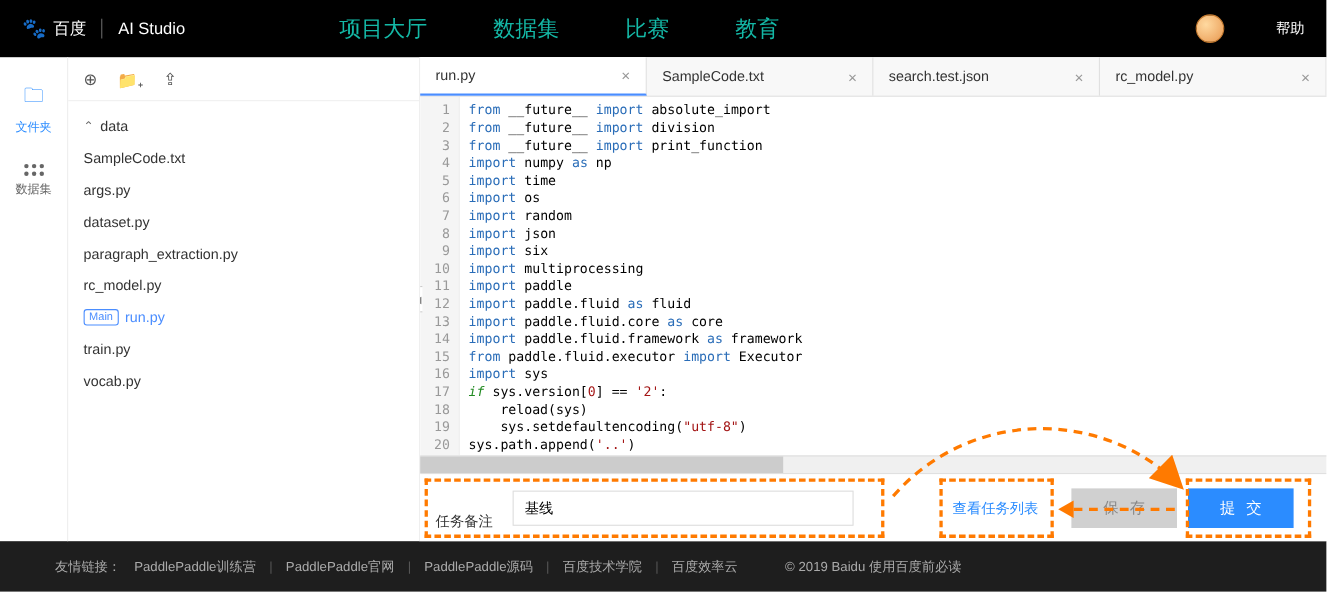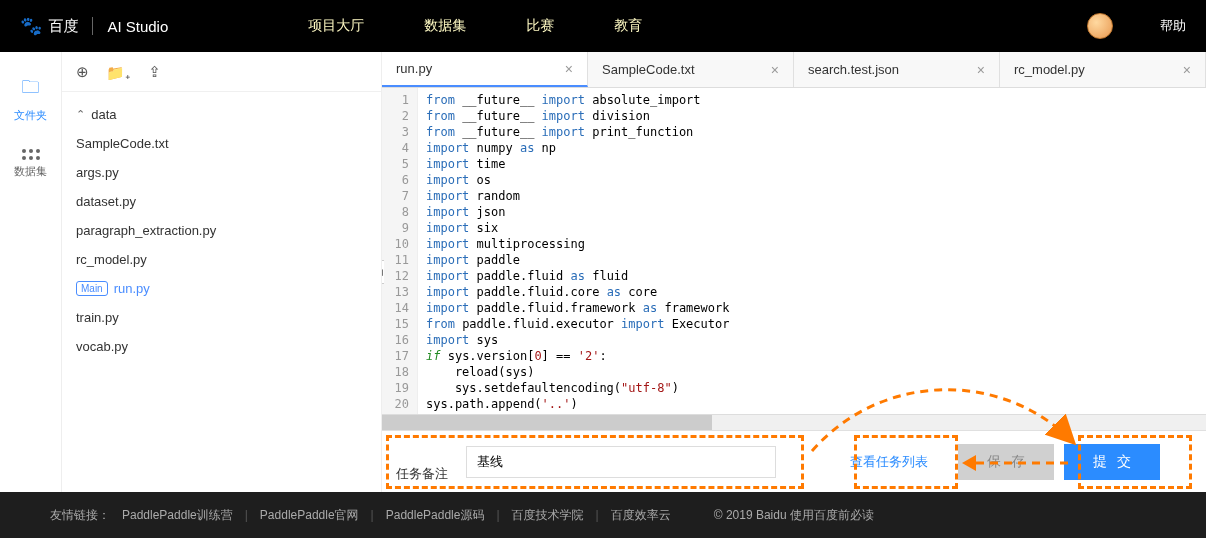--- a/index.html
+++ b/index.html
@@ -2,21 +2,21 @@
 <html><head>
 <meta charset="utf-8">
 <style>
 * { box-sizing: border-box; margin: 0; padding: 0; }
 body { font-family: "Microsoft YaHei", Arial, sans-serif; font-size: 13px; background: #fff; width: 1206px; }
 .topbar { background: #000; height: 52px; display: flex; align-items: center; color: #fff; padding: 0 20px; }
 .logo { display: flex; align-items: center; gap: 6px; font-size: 15px; margin-right: 40px; }
 .logo-paw { font-size: 18px; }
 .logo-divider { width: 1px; height: 18px; background: #666; margin: 0 8px; }
 .nav { display: flex; gap: 60px; margin-left: 100px; }
-.nav-item { color: #fef9c3; cursor: pointer; font-size: 14px; }
+.nav-item { color: #14b8a6; cursor: pointer; font-size: 20px; }
 .top-right { margin-left: auto; display: flex; align-items: center; gap: 47px; }
 .avatar { width: 26px; height: 26px; border-radius: 50%; background: radial-gradient(circle at 35% 35%, #ffd9a0, #e89850); border: 1px solid #c47a30; }
 .help { color: #fff; cursor: pointer; }
 .main { display: flex; height: 440px; }
 .leftcol { width: 62px; border-right: 1px solid #eee; display: flex; flex-direction: column; align-items: center; padding-top: 22px; gap: 26px; }
 .leftcol-item { display: flex; flex-direction: column; align-items: center; gap: 4px; cursor: pointer; color: #666; font-size: 11px; }
 .leftcol-item.active { color: #2b8cff; }
 .leftcol-icon { font-size: 18px; }
 .dots-icon { display: grid; grid-template-columns: repeat(3, 4px); grid-template-rows: repeat(2, 4px); gap: 3px; }
 .dots-icon span { width: 4px; height: 4px; background: #666; border-radius: 50%; }
@@ -39,21 +39,21 @@
 .kw-blue { color: #2a6db8; }
 .kw-green { color: #228b22; font-style: italic; }
 .str { color: #a31515; }
 .num { color: #a31515; }
 .collapse-handle { position: absolute; left: -8px; top: 172px; width: 10px; height: 24px; background: #fff; border: 1px solid #ccc; border-right: none; display: flex; align-items: center; justify-content: center; font-size: 9px; color: #666; cursor: pointer; }
 .hscroll { height: 16px; background: #f0f0f0; border-top: 1px solid #ddd; position: relative; }
 .hscroll-thumb { position: absolute; left: 0; width: 40%; height: 100%; background: #ccc; }
 .bottom-bar { height: 62px; background: #fff; border-top: 1px solid #e0e0e0; display: flex; align-items: center; padding: 0 14px; gap: 10px; position: relative; }
 .remark-label { color: #333; margin-right: 8px; margin-top: 24px; }
 .remark-input { width: 310px; height: 32px; border: 1px solid #ddd; padding: 0 10px; font-size: 13px; }
-.view-tasks { color: #2b8cff; cursor: pointer; margin-left: 64px; margin-right: 20px; }
+.view-tasks { color: #2b8cff; cursor: pointer; margin-left: 80px; margin-right: 20px; }
 .btn { width: 96px; height: 36px; border: none; cursor: pointer; font-size: 14px; letter-spacing: 10px; text-indent: 10px; }
 .btn-save { background: #d0d0d0; color: #888; }
 .btn-submit { background: #2b8cff; color: #fff; }
 .footer { background: #1e1e1e; color: #aaa; height: 46px; display: flex; align-items: center; padding: 0 50px; gap: 12px; font-size: 12px; }
 .footer a { color: #aaa; }
 .footer .sep { color: #555; }
 .dash-box { position: absolute; border: 3px dashed #ff7a00; pointer-events: none; }
 .arrow-svg { position: absolute; pointer-events: none; }
 </style>
 </head>

